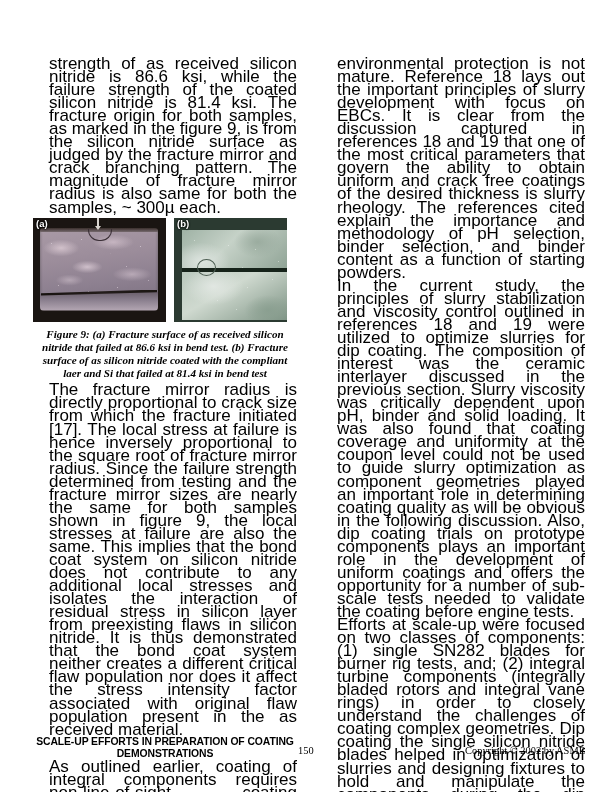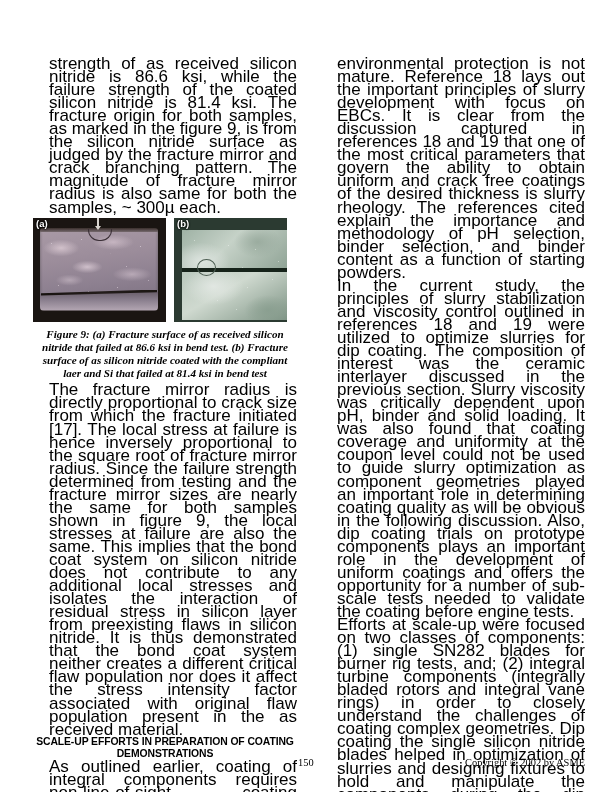--- a/index.html
+++ b/index.html
@@ -260,21 +260,20 @@
     width: 264px;
   }
 
   
   .footer {
     position: absolute;
     left: 33px;
     top: 745px;
     width: 552px;
     height: 16px;
-    margin-top: 12px;
   }
   .footer .page-number {
     position: absolute;
     left: 265px;
     top: 0;
     font-family: "Liberation Serif", serif;
     font-size: 10.4px;
   }
   .footer .copyright {
     position: absolute;

